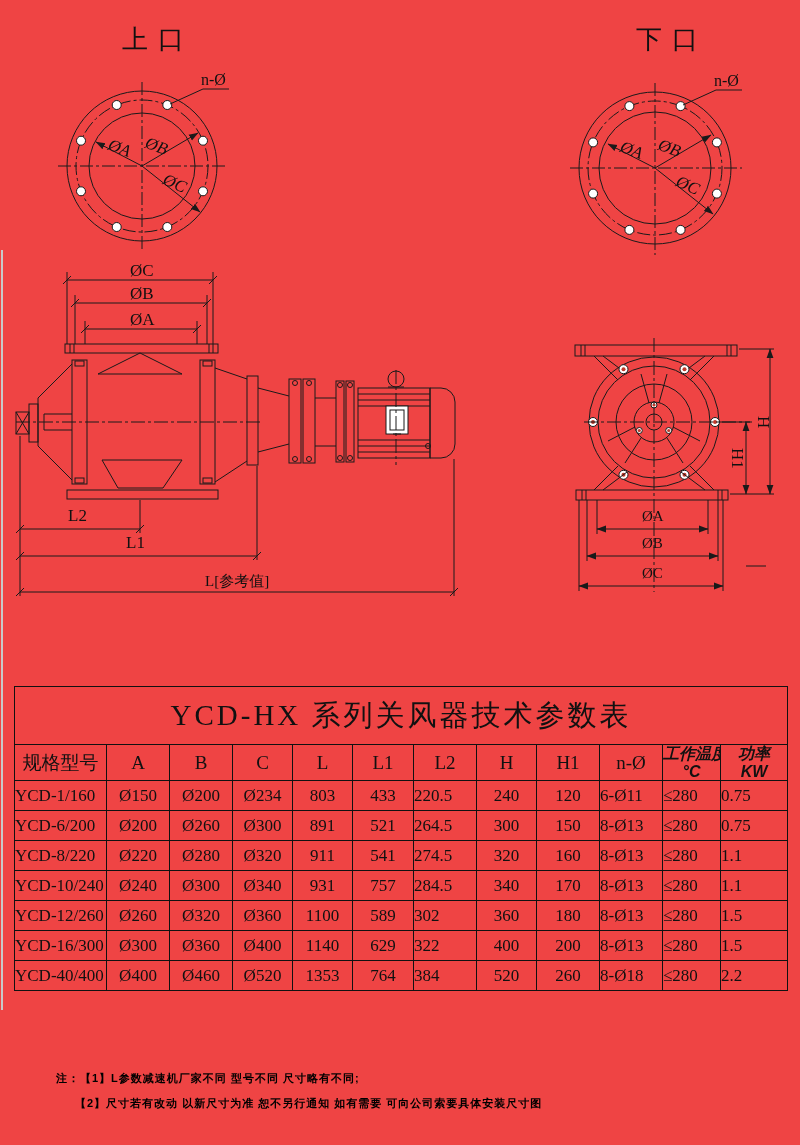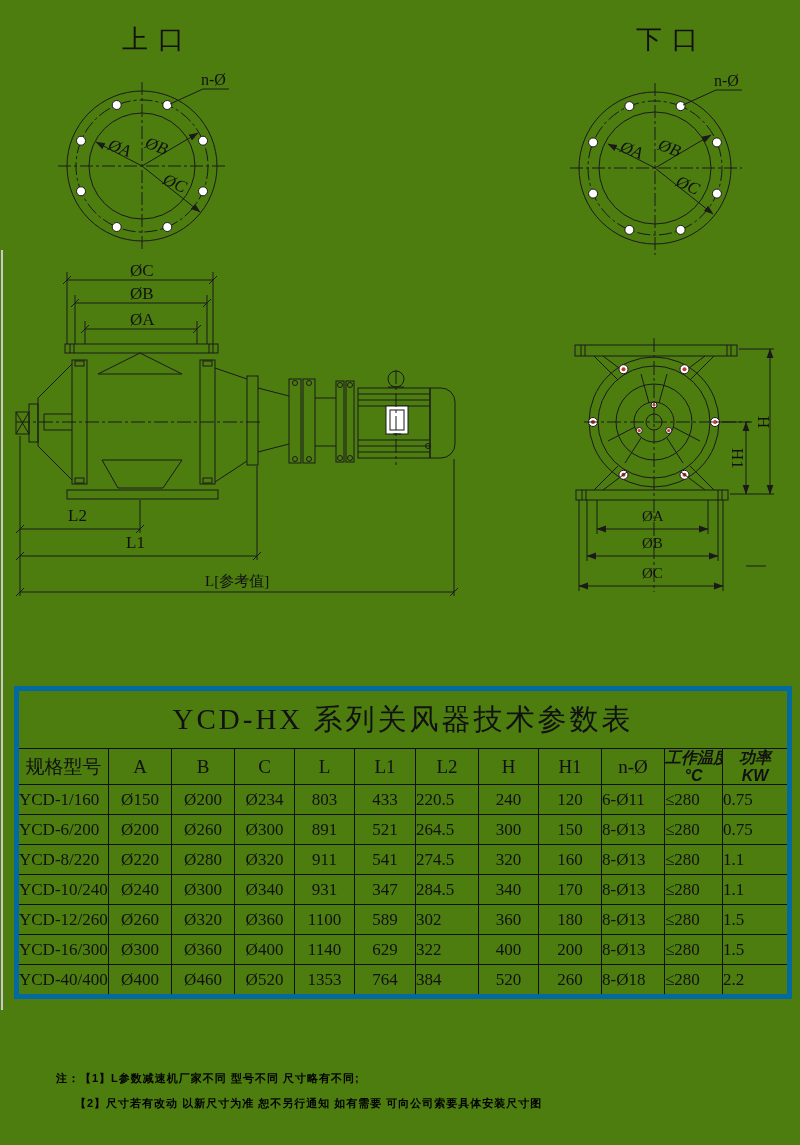--- a/index.html
+++ b/index.html
@@ -1,27 +1,27 @@
 <!DOCTYPE html>
 <html><head>
 <meta charset="utf-8">
 <style>
   html,body{margin:0;padding:0;background:#fff;}
-  .page{position:relative;width:800px;height:1145px;background:#4d7c0f;overflow:hidden;
+  .page{position:relative;width:800px;height:1145px;background:#ef4444;overflow:hidden;
         font-family:"Liberation Sans",sans-serif;color:#111;}
   .edge-shadow{position:absolute;left:1px;top:250px;width:2px;height:760px;background:#c9c9c9;}
   svg text{font-family:"Liberation Serif","DejaVu Serif",serif;fill:#111;}
   .t-title{font-size:26px;letter-spacing:10px;}
   .t-dim{font-size:17px;}
   .t-dim-s{font-size:15px;}
   .t-flg{font-size:17px;font-style:italic;}
   .t-n{font-size:16px;}
   
   .spec-wrap{position:absolute;left:14px;top:686px;}
-  table.spec{border-collapse:collapse;table-layout:fixed;width:773px;border:5px solid #0369a1;}
+  table.spec{border-collapse:collapse;table-layout:fixed;width:773px;border:1px solid #0369a1;}
   table.spec td,table.spec th{border:1px solid #111;padding:0;white-space:nowrap;overflow:hidden;
       font-family:"Liberation Serif","DejaVu Serif",serif;font-weight:normal;}
   .row-title td{height:57px;font-size:29px;text-align:center;letter-spacing:3px;}
   .row-head th{height:34px;font-size:19px;text-align:center;}
   .row-head th.small{font-size:16px;line-height:1.1;font-weight:bold;font-family:"Liberation Sans",sans-serif;font-style:italic;}
   .row-data td{height:29px;font-size:17px;text-align:center;}
   td.al{text-align:left;padding-left:5px;}
   td.ar{text-align:left;padding-right:7px;}
   
   .notes{position:absolute;left:56px;top:1066px;font-size:11px;font-weight:bold;
@@ -377,21 +377,21 @@
         <td class="al">8-Ø13</td>
         <td class="ar">≤280</td>
         <td class="al">1.1</td>
       </tr>
       <tr class="row-data">
         <td class="al">YCD-10/240</td>
         <td>Ø240</td>
         <td>Ø300</td>
         <td>Ø340</td>
         <td>931</td>
-        <td>347</td>
+        <td>757</td>
         <td class="al">284.5</td>
         <td>340</td>
         <td>170</td>
         <td class="al">8-Ø13</td>
         <td class="ar">≤280</td>
         <td class="al">1.1</td>
       </tr>
       <tr class="row-data">
         <td class="al">YCD-12/260</td>
         <td>Ø260</td>

